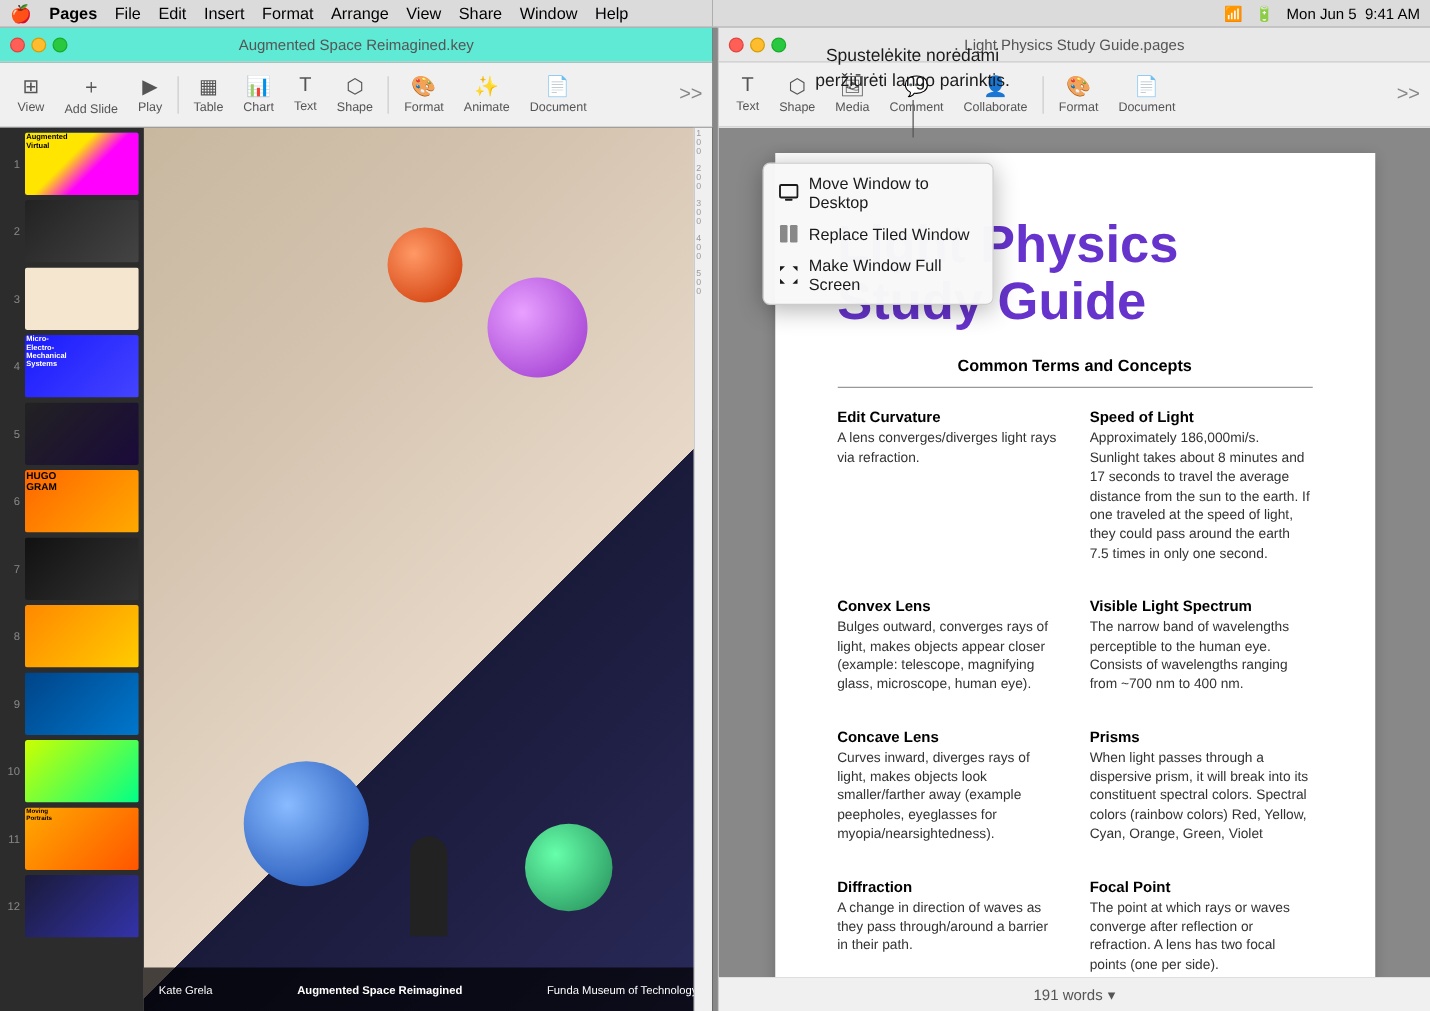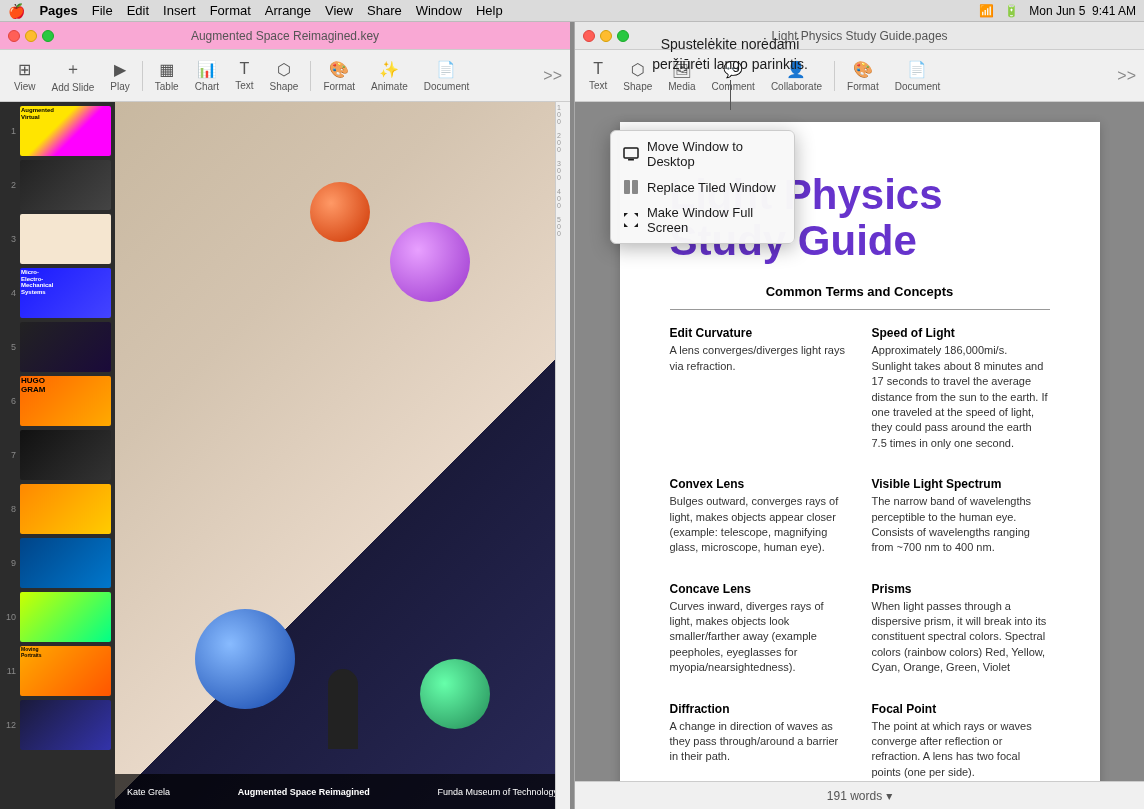--- a/index.html
+++ b/index.html
@@ -89,21 +89,21 @@
       top: 22px;
       left: 0;
       width: 570px;
       height: 787px;
       background: #3a3a3a;
       display: flex;
       flex-direction: column;
     }
     .window-titlebar {
       height: 28px;
-      background: #f9a8d4;
+      background: #5eead4;
       display: flex;
       align-items: center;
       padding: 0 8px;
       position: relative;
       border-bottom: 1px solid #ccc;
     }
     .traffic-lights {
       display: flex;
       gap: 5px;
       align-items: center;

